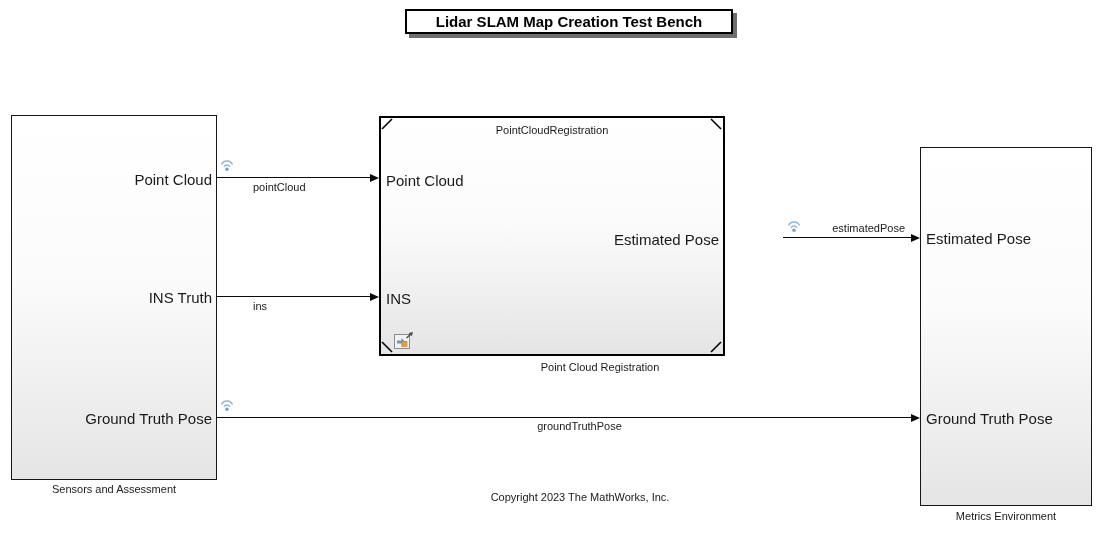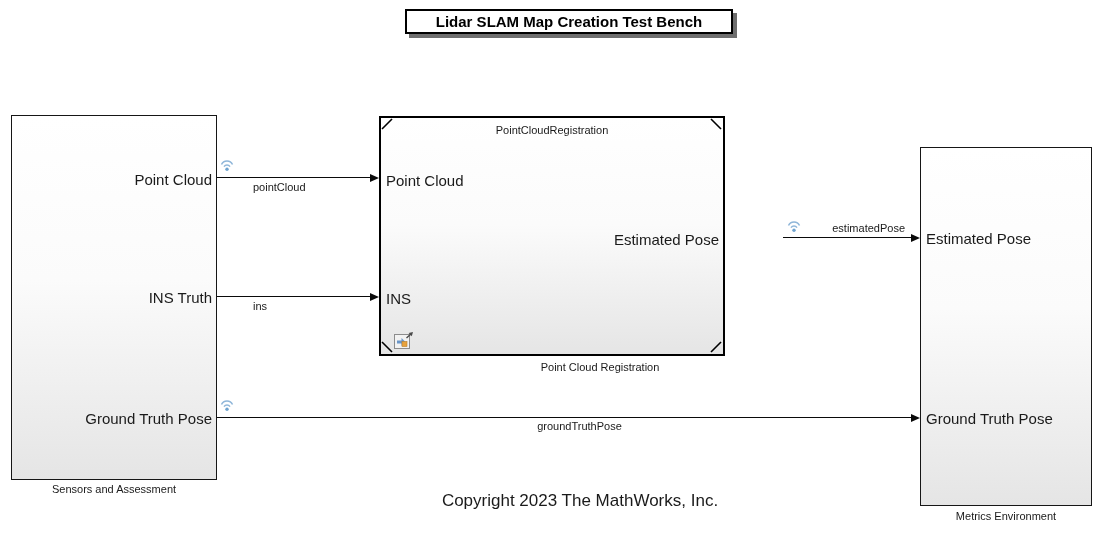--- a/index.html
+++ b/index.html
@@ -47,21 +47,21 @@
     position:absolute;width:0;height:0;
     border-top:4.5px solid transparent;
     border-bottom:4.5px solid transparent;
     border-left:9px solid #0a0a0a;
   }
   .sig-label{position:absolute;font-size:11px;white-space:nowrap;color:#1a1a1a;padding-left:31px;}
   .badge{position:absolute;}
   .notch{position:absolute;width:13px;height:13px;}
   .copyright{
     position:absolute;left:580px;top:491px;transform:translateX(-50%);
-    font-size:17px;color:#1a1a1a;white-space:nowrap;
+    font-size:11px;color:#1a1a1a;white-space:nowrap;
   }
 </style>
 </head>
 <body>
 
 <div id="canvas">
 
   <div class="title-box">
     <span>Lidar SLAM Map Creation Test Bench</span>
   </div>

